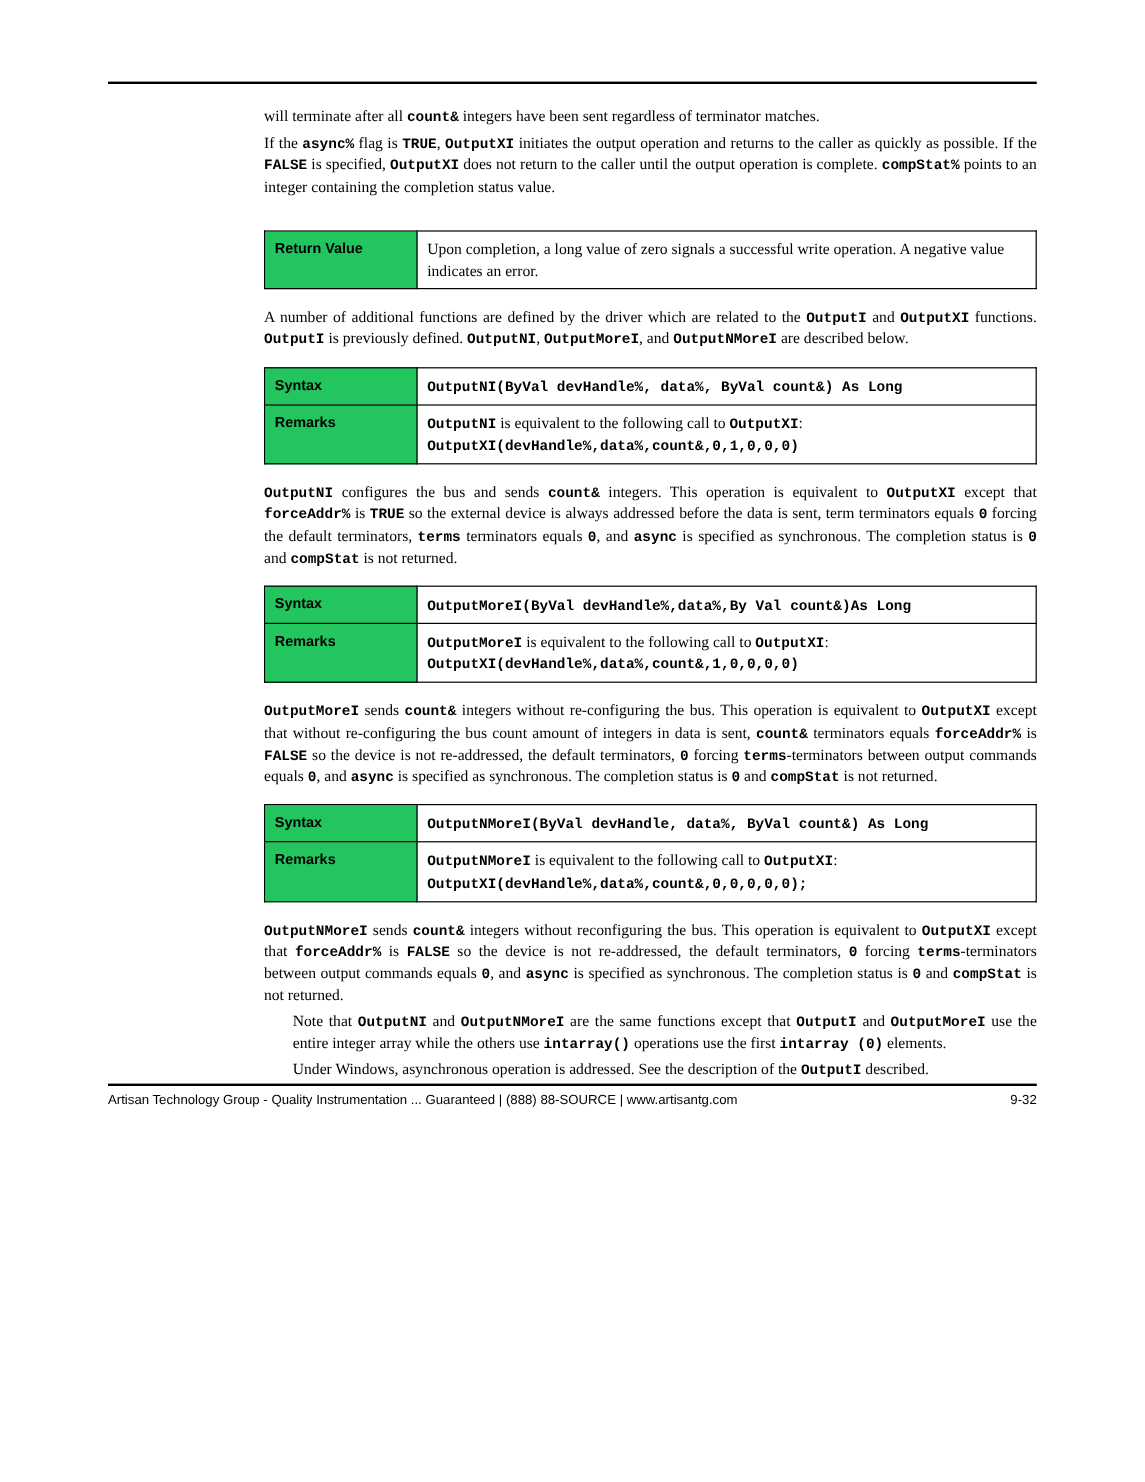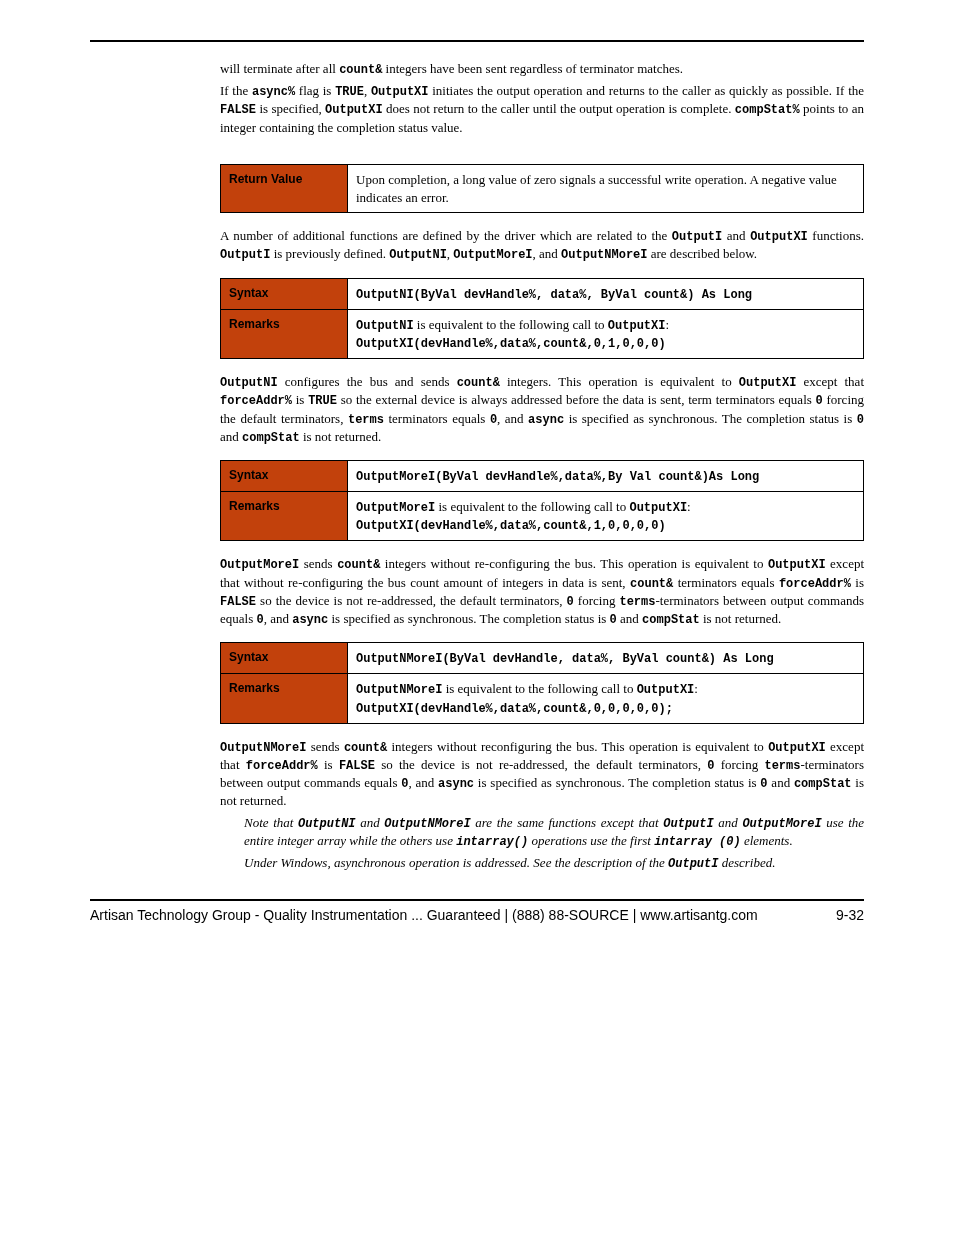--- a/index.html
+++ b/index.html
@@ -8,21 +8,21 @@
     font-family: Georgia, 'Times New Roman', serif;
     font-size: 13px;
     color: #000;
     background: #fff;
   }
   .page {
     width: 954px;
     height: 963px;
     position: relative;
     box-sizing: border-box;
-    padding: 40px 90px 50px 90px;
+    padding: 68px 90px 50px 90px;
   }
   .top-rule {
     border-top: 2px solid #000;
     margin-bottom: 18px;
   }
   .content {
     margin-left: 130px;
     line-height: 1.35;
   }
   .mono {
@@ -43,40 +43,39 @@
     border: 1px solid #000;
     padding: 6px 8px;
     text-align: left;
     vertical-align: top;
     font-size: 13px;
   }
   table.def th {
     font-family: Arial, Helvetica, sans-serif;
     font-weight: bold;
     font-size: 12px;
-    background: #c2410c;
+    background: #22c55e;
   }
   .spacer {
     height: 10px;
   }
   .para {
     margin-top: 4px;
     margin-bottom: 4px;
   }
   .indent {
     margin-left: 24px;
-    font-style: italic;
   }
   .footer {
     position: absolute;
     bottom: 40px;
     left: 90px;
     right: 90px;
     font-family: Arial, Helvetica, sans-serif;
-    font-size: 14px;
+    font-size: 11px;
   }
   .footer .line {
     border-top: 2px solid #000;
     margin-bottom: 6px;
   }
   .footer-row {
     display: flex;
     justify-content: space-between;
   }
 </style>

